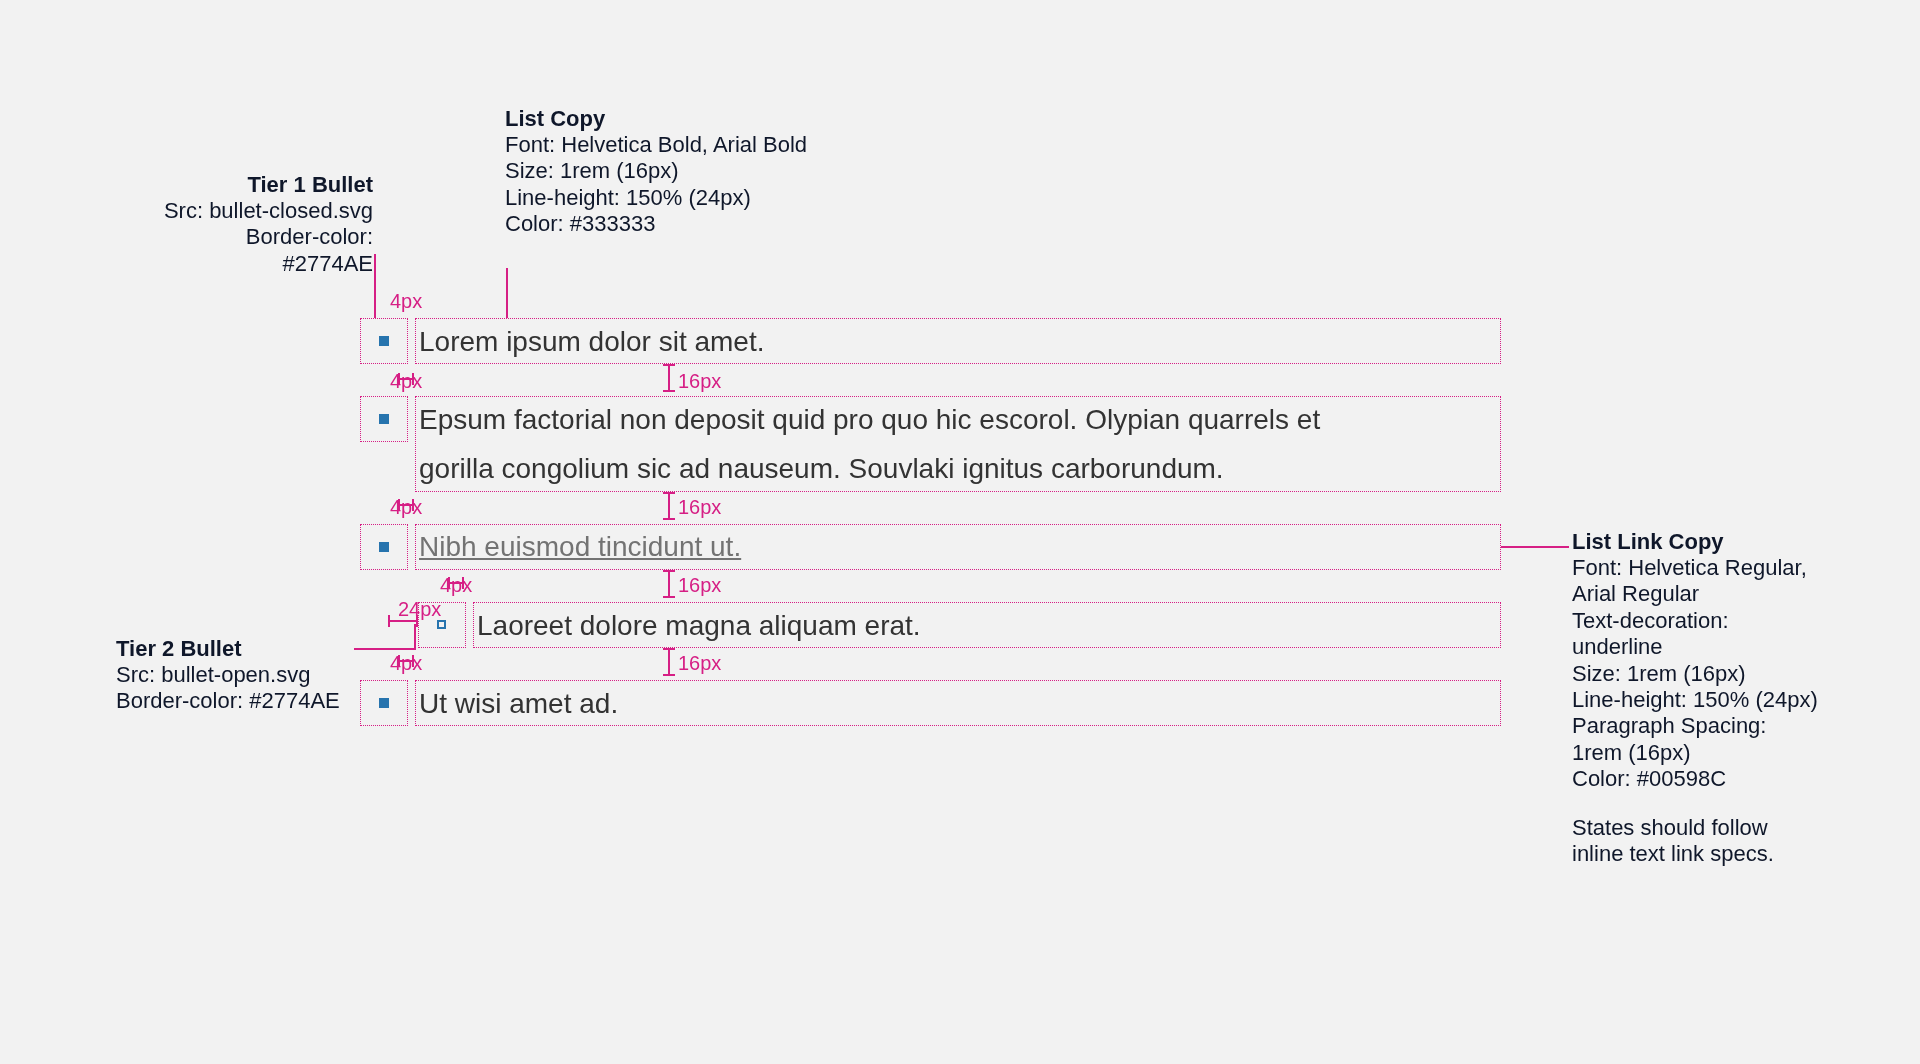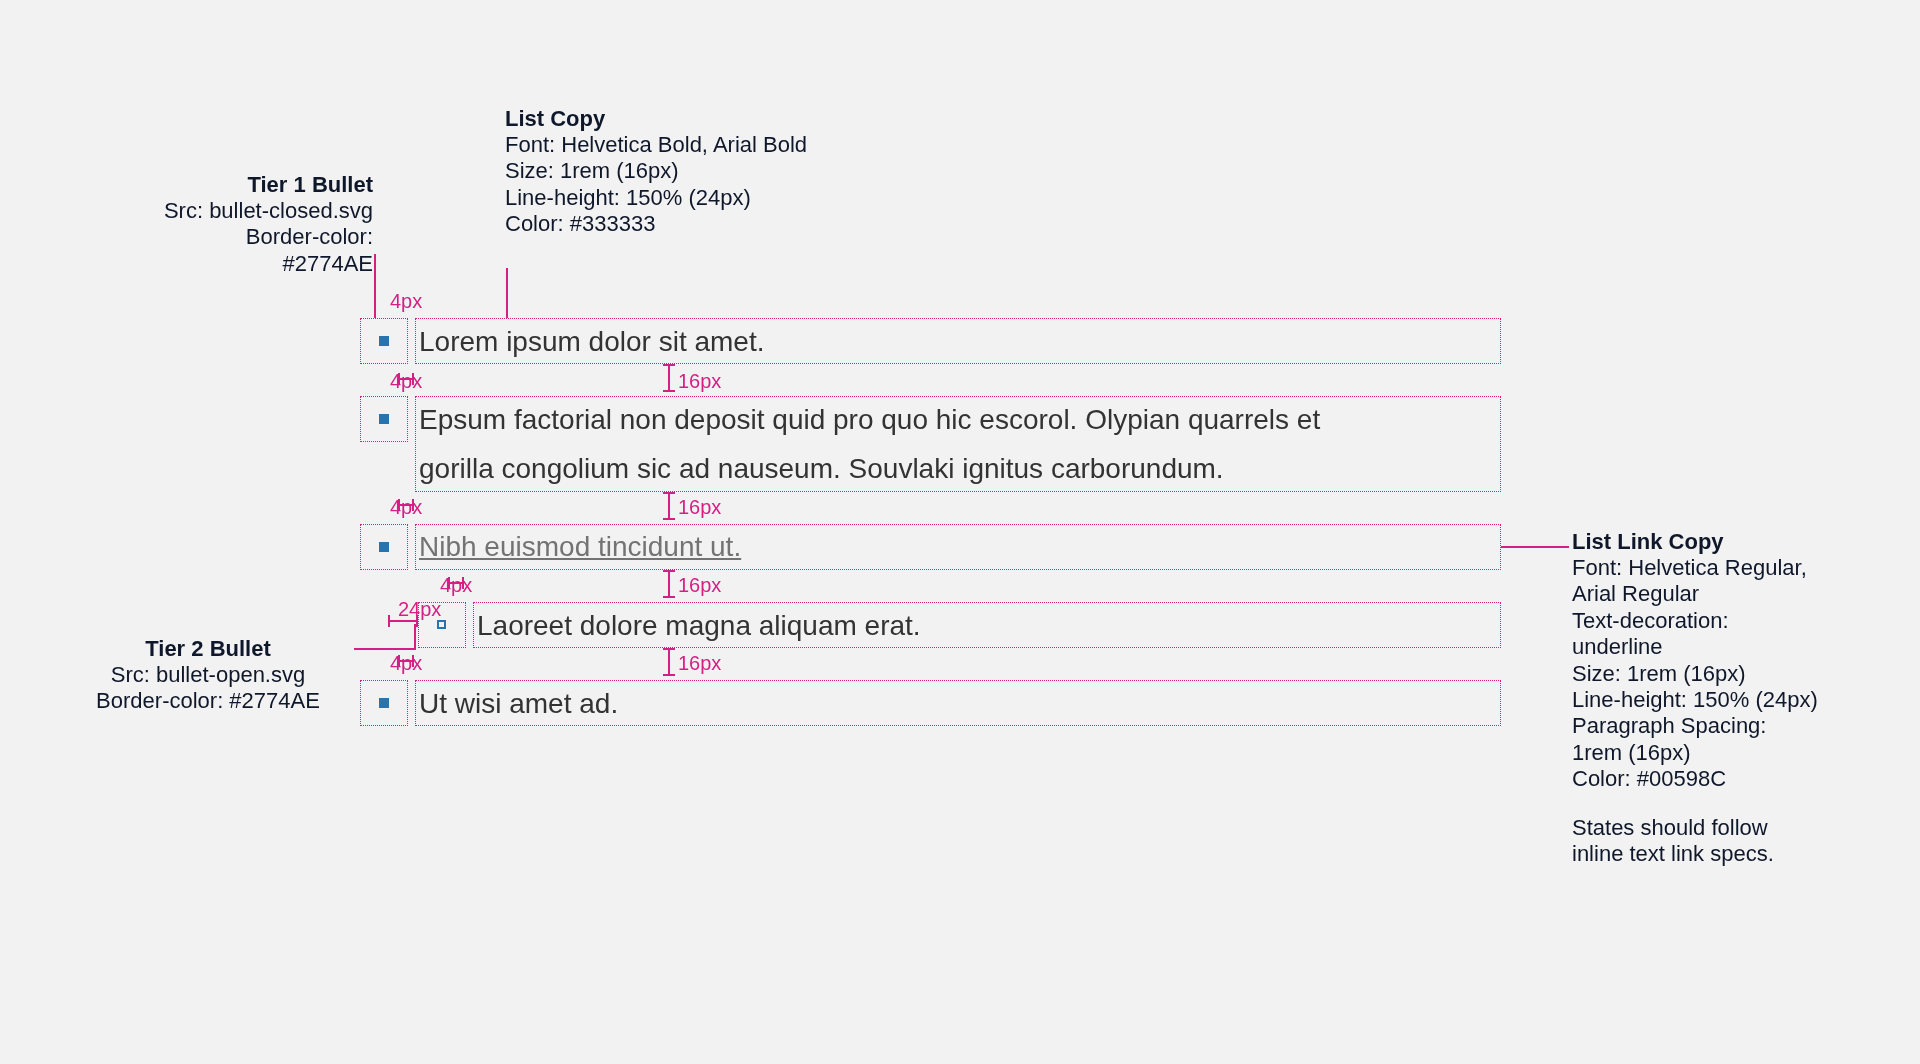--- a/index.html
+++ b/index.html
@@ -168,21 +168,21 @@
 <div class="list-text" style="left:477px; top:609px;">Laoreet dolore magna aliquam erat.</div>
 
 <div class="hbar" style="left:398px; top:660px; width:16px;"></div>
 <div class="dim-label" style="position:absolute; left:390px; top:652px;">4px</div>
 <div class="vbar" style="left:668px; top:648px; height:28px;">
   <div class="vtick-top"></div>
     <div class="vtick-bot"></div>
 </div>
 <div class="dim-label" style="position:absolute; left:678px; top:652px;">16px</div>
 
-<div style="position:absolute; left:83px; top:636px; text-align:center; width:250px;" class="magenta">
+<div style="position:absolute; left:116px; top:636px; text-align:left; width:250px;" class="magenta">
   <div class="anno-title">Tier 2 Bullet</div>
   <div class="anno-body">Src: bullet-open.svg</div>
   <div class="anno-body">Border-color: #2774AE</div>
 </div>
 <div class="conn" style="left:354px; top:648px; width:60px; height:2px;"></div>
 <div class="conn" style="left:414px; top:624px; width:2px; height:26px;"></div>
 
 <div class="dotbox" style="left:360px; top:680px; width:48px; height:46px;"></div>
 <div class="bullet-closed" style="left:379px; top:698px;"></div>
 <div class="dotbox" style="left:415px; top:680px; width:1086px; height:46px;"></div>

